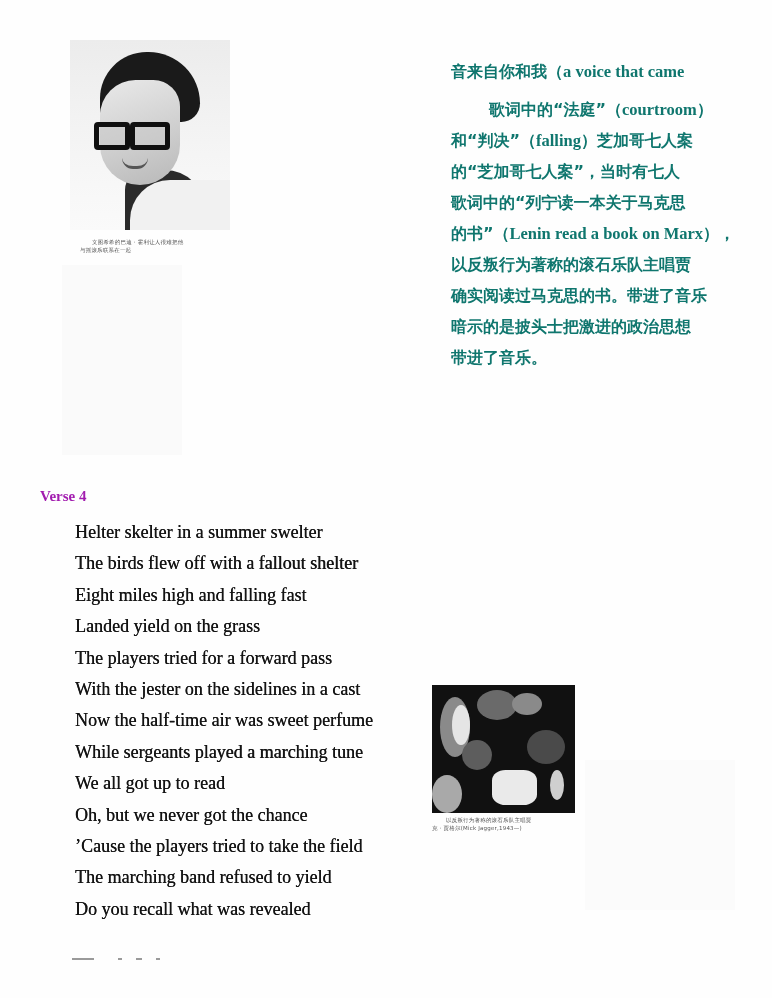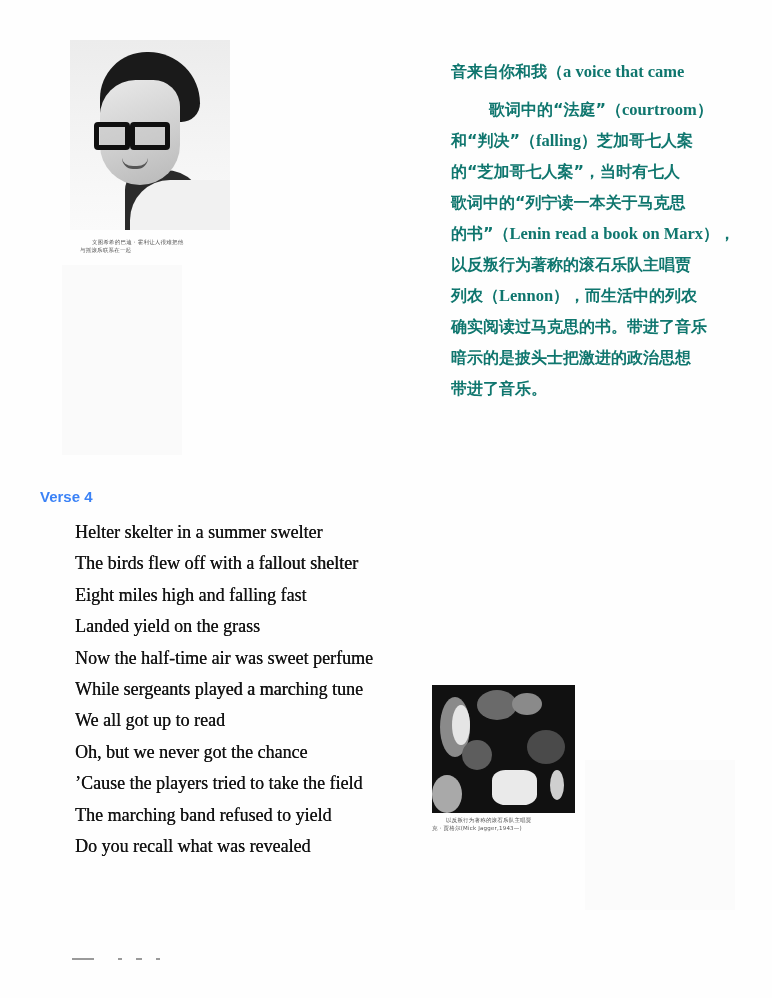--- a/index.html
+++ b/index.html
@@ -123,24 +123,24 @@
       font-family: "Liberation Serif", serif;
       font-weight: bold;
       font-size: 16.5px;
     }
 
     
     .verse-heading {
       position: absolute;
       left: 40px;
       top: 488px;
-      font-family: Liberation Sans, sans-serif;
+      font-family: Liberation Serif, serif;
       font-weight: bold;
       font-size: 15px;
-      color: #3b82f6;
+      color: #a21caf;
     }
     .verse-lines {
       position: absolute;
       left: 75px;
       top: 517px;
       width: 360px;
       font-family: "Liberation Serif", serif;
       font-size: 18px;
       line-height: 31.4px;
       color: #141414;
@@ -206,32 +206,33 @@
   </div>
 
   <div class="col-right">
     <span class="line"><span>音来自你和我（</span><span class="en">a voice that came</span></span>
     <span class="line indent"><span>歌词中的“法庭”（</span><span class="en">courtroom</span><span>）</span></span>
     <span class="line"><span>和“判决”（</span><span class="en">falling</span><span>）芝加哥七人案</span></span>
     <span class="line">的“芝加哥七人案”，当时有七人</span>
     <span class="line">歌词中的“列宁读一本关于马克思</span>
     <span class="line"><span>的书”（</span><span class="en">Lenin read a book on Marx</span><span>），</span></span>
     <span class="line">以反叛行为著称的滚石乐队主唱贾</span>
-    <span class="line"><span>列农（</span><span class="en">Lennon</span><span>），而生活中的列农</span></span>
     <span class="line">确实阅读过马克思的书。带进了音乐</span>
     <span class="line">暗示的是披头士把激进的政治思想</span>
     <span class="line">带进了音乐。</span>
   </div>
 
   <div class="verse-heading">Verse 4</div>
   <div class="verse-lines">
     <span class="vline">Helter skelter in a summer swelter</span>
     <span class="vline">The birds flew off with a fallout shelter</span>
     <span class="vline">Eight miles high and falling fast</span>
     <span class="vline">Landed yield on the grass</span>
+    <span class="vline">The players tried for a forward pass</span>
+    <span class="vline">With the jester on the sidelines in a cast</span>
     <span class="vline">Now the half-time air was sweet perfume</span>
     <span class="vline">While sergeants played a marching tune</span>
     <span class="vline">We all got up to read</span>
     <span class="vline">Oh, but we never got the chance</span>
     <span class="vline">’Cause the players tried to take the field</span>
     <span class="vline">The marching band refused to yield</span>
     <span class="vline">Do you recall what was revealed</span>
   </div>
   <div class="cutoff-line">
     <span style="width:22px"></span><span style="width:4px;margin-right:14px"></span><span style="width:6px;margin-right:14px"></span><span style="width:4px"></span>

